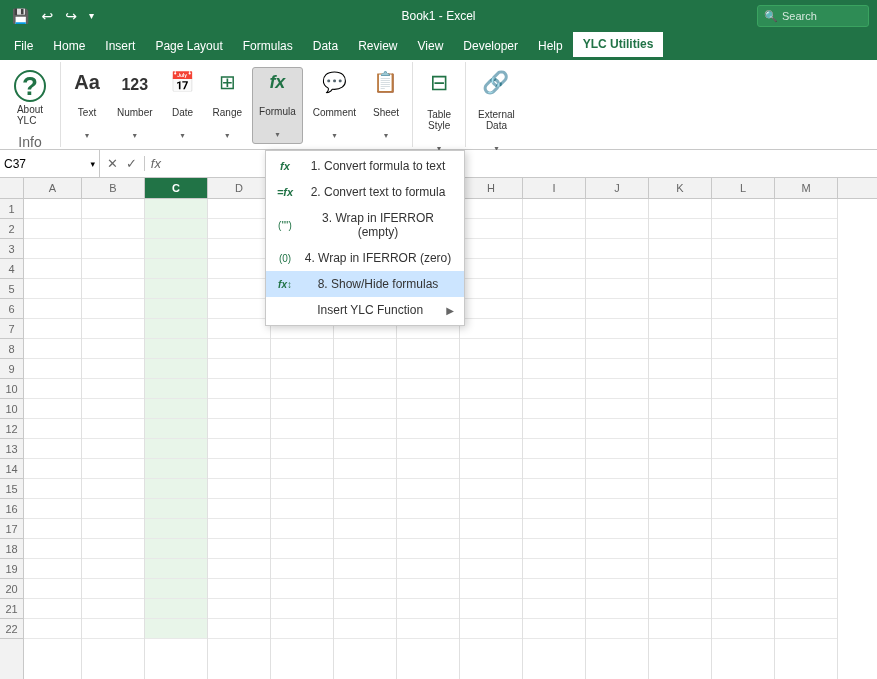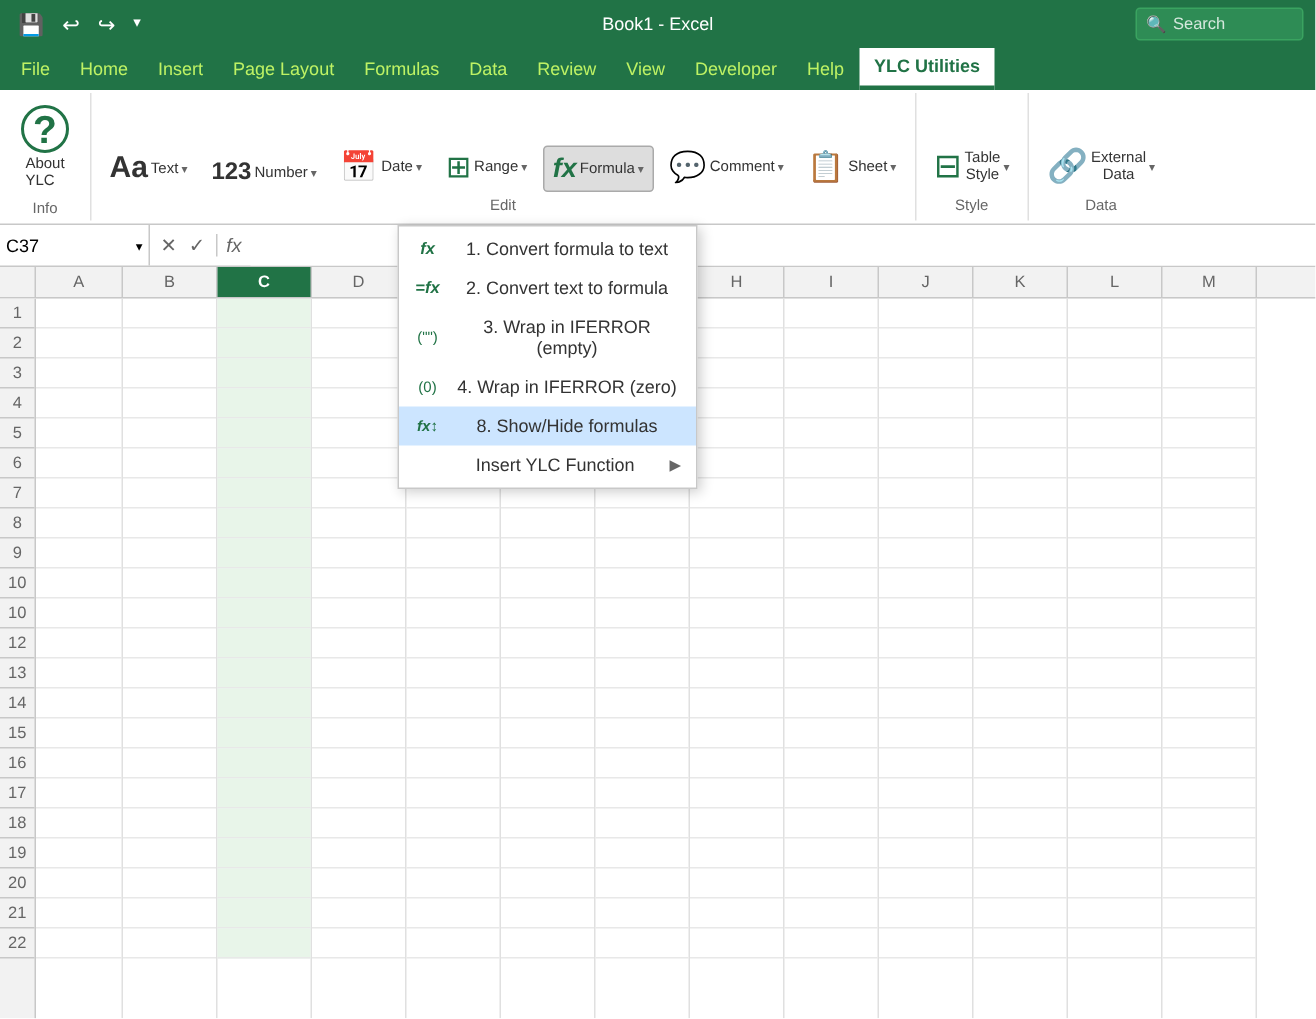--- a/index.html
+++ b/index.html
@@ -30,21 +30,21 @@
     
     .ribbon-tabs {
       height: 28px;
       background: #217346;
       display: flex;
       align-items: flex-end;
       padding-left: 4px;
     }
     .ribbon-tab {
       padding: 4px 10px 5px;
-      color: #bef264;
+      color: #ffffff;
       font-size: 12px;
       cursor: pointer;
       height: 100%;
       display: flex;
       align-items: center;
     }
     .ribbon-tab.active {
       background: white;
       color: #217346;
       font-weight: 600;
@@ -65,25 +65,25 @@
       flex-direction: column;
       align-items: center;
       padding: 4px 6px;
       border-right: 1px solid #e0e0e0;
       gap: 2px;
       min-width: 50px;
     }
     .ribbon-group:last-child { border-right: none; }
     .ribbon-group-buttons { display: flex; align-items: flex-end; gap: 2px; justify-content: center; flex: 1; }
     .ribbon-group-label {
-      font-size: 10px; color: #666; margin-top: 2px; white-space: nowrap; text-align: center;
+      font-size: 14px; color: #666; margin-top: 2px; white-space: nowrap; text-align: center;
     }
     .ribbon-btn {
-      display: flex; flex-direction: row; align-items: center; justify-content: center;
-      padding: 4px 6px; cursor: pointer; border-radius: 3px; min-width: 40px; gap: 2px;
+      display: flex; flex-direction: column; align-items: center; justify-content: center;
+      padding: 4px 6px; cursor: pointer; border-radius: 3px; min-width: 40px; gap: 13px;
       border: none; background: none;
     }
     .ribbon-btn-label { font-size: 10px; color: #333; text-align: center; white-space: nowrap; }
     .ribbon-btn-arrow { font-size: 8px; color: #666; }
 
     
     .ribbon-btn-large {
       display: flex; flex-direction: column; align-items: center; padding: 4px 8px; cursor: pointer;
       border-radius: 3px; border: none; background: none; gap: 2px;
     }

